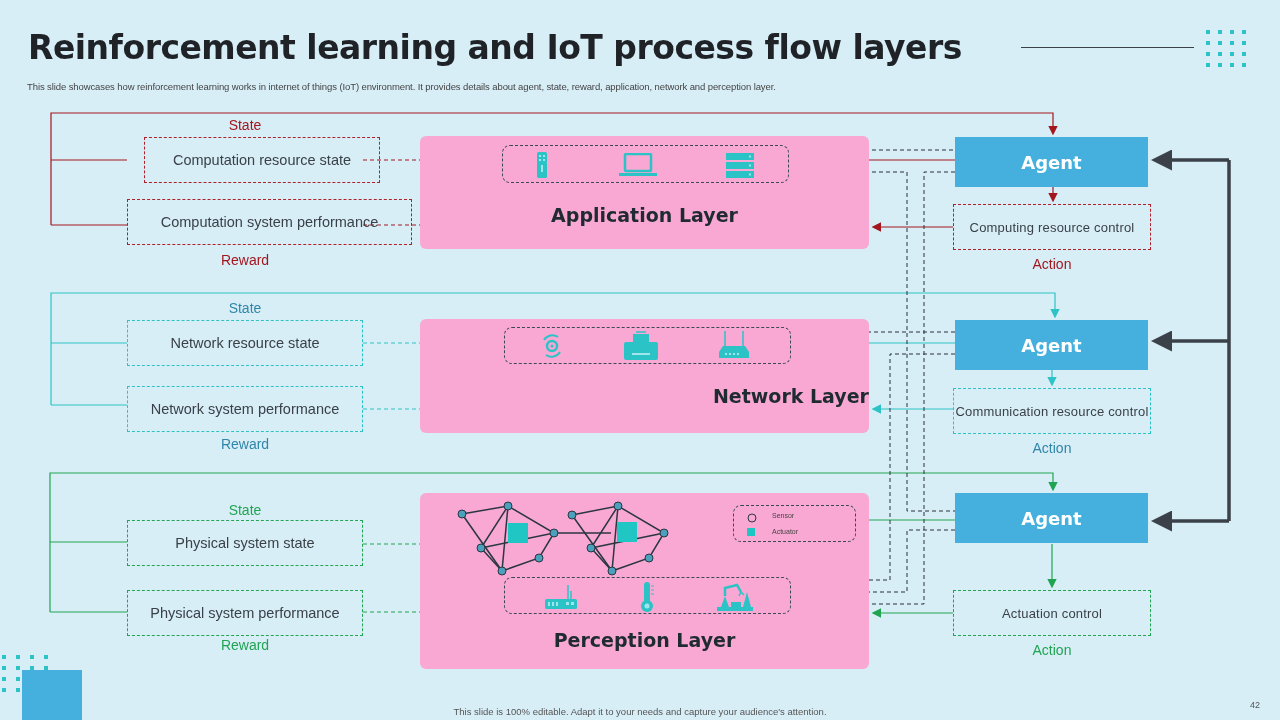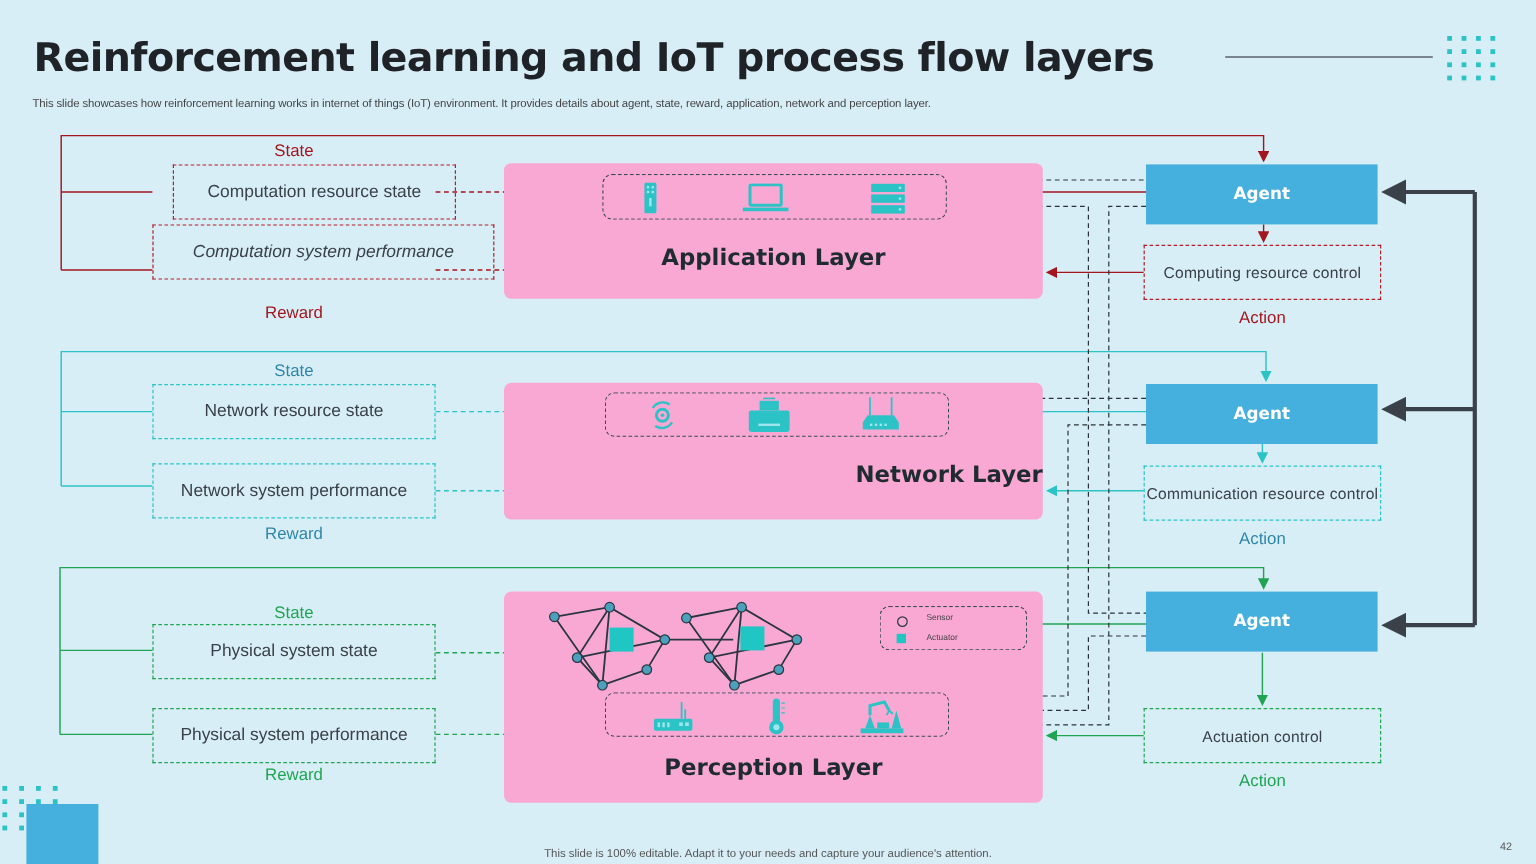--- a/index.html
+++ b/index.html
@@ -25,21 +25,21 @@
   .dbox.red { border: 1px dashed #b0202a; }
   .dbox.teal { border: 1px dashed #2bc3c6; }
   .dbox.green { border: 1px dashed #22a552; }
   .ctl { font-size: 13px; letter-spacing: 0.2px; }
 
   .lbl { font-weight: normal; font-size: 14px; text-align: center; width: 120px; }
   .lbl.red { color: #a3161e; }
   .lbl.blue { color: #2f86a8; }
   .lbl.green { color: #20a452; }
 
-  .agent { background: #45b0dd; color: #fff; display: flex; align-items: center; justify-content: center; font-family: "DejaVu Sans", sans-serif; font-weight: bold; font-size: 14px; }
+  .agent { background: #45b0dd; color: #fff; display: flex; align-items: center; justify-content: center; font-family: "DejaVu Sans", sans-serif; font-weight: bold; font-size: 18px; }
 
   #wires { position: absolute; left: 0; top: 0; width: 1280px; height: 720px; pointer-events: none; }
   .legend-txt { font-size: 7px; color: #444; }
 </style>
 </head>
 <body>
 
 <div id="title" class="abs">Reinforcement learning and IoT process flow layers</div>
 <div id="subtitle" class="abs">This slide showcases how reinforcement learning works in internet of things (IoT) environment. It provides details about agent, state, reward, application, network and perception layer.</div>
 <div id="title-rule" class="abs"></div>
@@ -123,21 +123,21 @@
   <g stroke="#3a4149" fill="none" stroke-width="3.5">
     <path d="M1229,160 L1229,521"></path>
     <path d="M1229,160 L1158,160" marker-end="url(#ah-dark)"></path>
     <path d="M1229,341 L1158,341" marker-end="url(#ah-dark)"></path>
     <path d="M1229,521 L1158,521" marker-end="url(#ah-dark)"></path>
   </g>
 </svg>
 
 <div class="abs lbl red" style="left:185px; top:117px;">State</div>
 <div class="abs dbox red" style="left:127px; top:137px; width:236px; height:46px;margin-left:17px;">Computation resource state</div>
-<div class="abs dbox red" style="left:127px; top:187px; width:285px; height:46px;font-style:italic;">Computation system performance</div>
+<div class="abs dbox red" style="left:127px; top:199px; width:285px; height:46px;">Computation system performance</div>
 <div class="abs lbl red" style="left:185px; top:252px;">Reward</div>
 
 <div class="abs layer" style="left:420px; top:136px; width:449px; height:113px;">
   <div class="icon-group" style="left:82px; top:9px; width:287px; height:38px;">
     <svg class="abs" style="left:32px; top:6px;" width="14" height="26" viewBox="0 0 14 26">
       <rect x="2" y="0" width="10" height="26" rx="1.5" fill="#2bc3c6"></rect>
       <g fill="#9ee6ec">
           <rect x="4" y="3" width="2" height="2"></rect>
           <rect x="8" y="3" width="2" height="2"></rect>
           <rect x="4" y="7" width="2" height="2"></rect>

